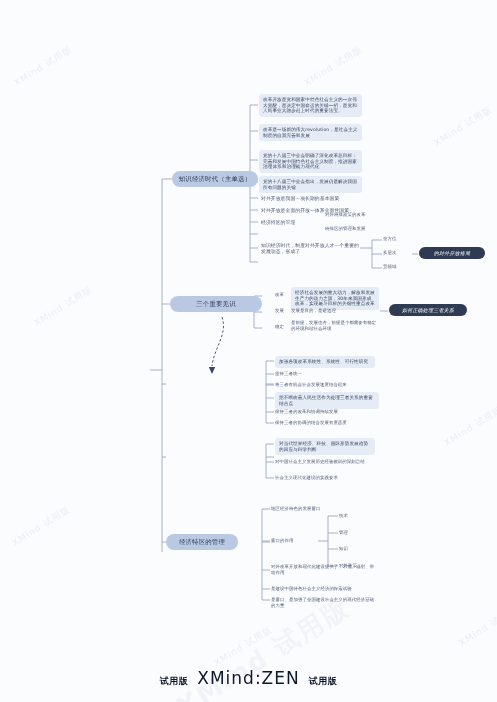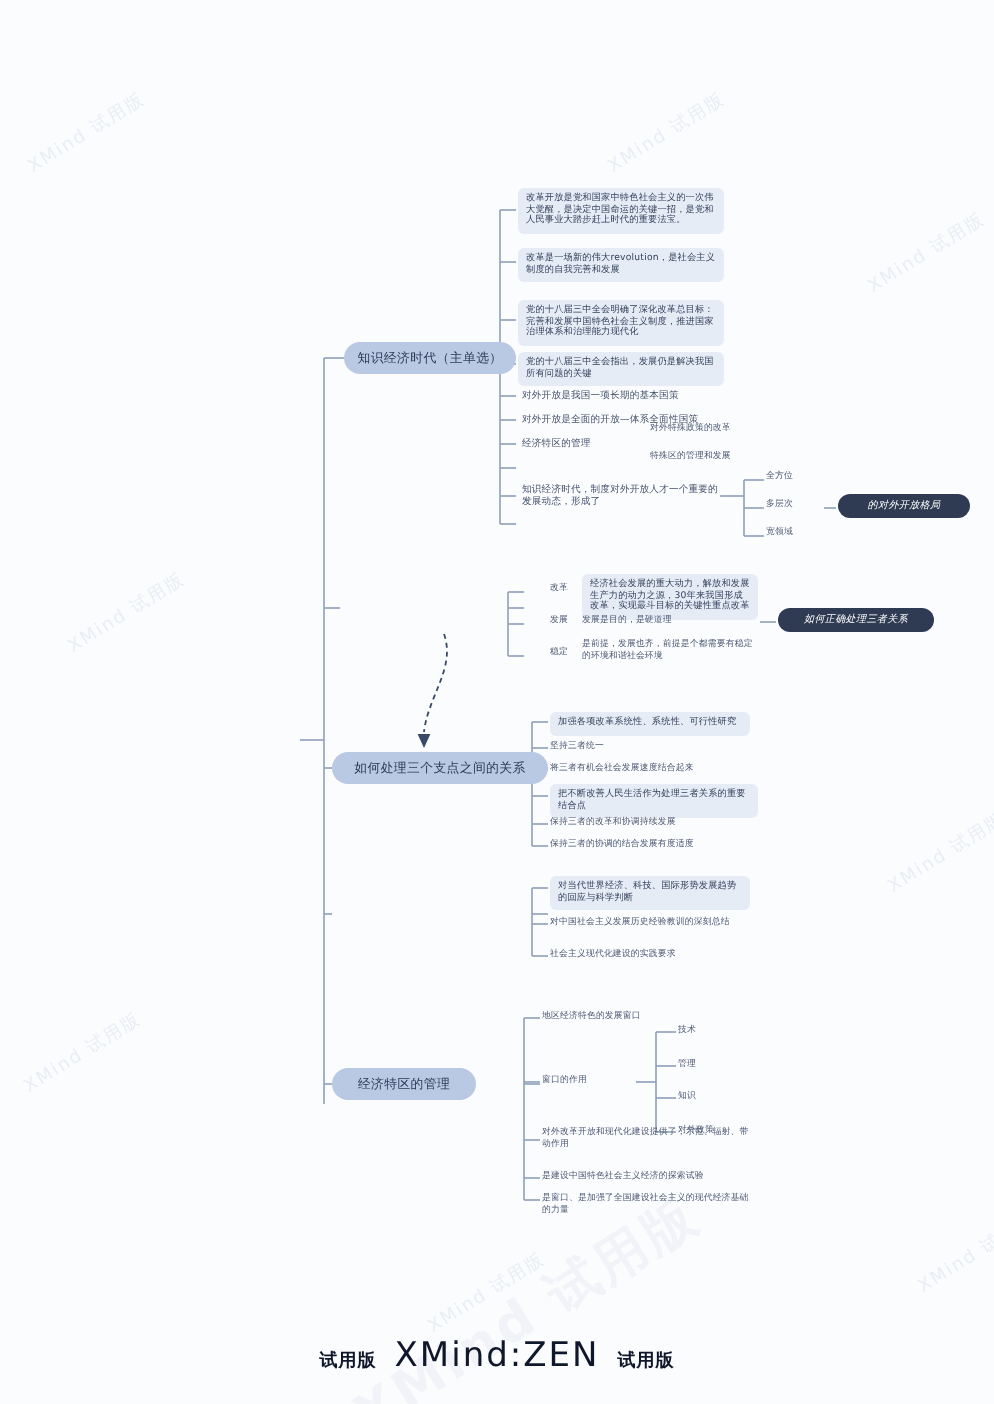--- a/index.html
+++ b/index.html
@@ -213,30 +213,30 @@
   <div class="node n-lbl" style="left:259px;top:219px;width:60px;">经济特区的管理</div>
   <div class="node n-lbl-sm" style="left:325px;top:212px;width:64px;">对外特殊政策的改革</div>
   <div class="node n-lbl-sm" style="left:325px;top:226px;width:64px;">特殊区的管理和发展</div>
   <div class="node n-lbl" style="left:259px;top:242px;width:102px;">知识经济时代，制度对外开放人才一个重要的发展动态，形成了</div>
 
   <div class="node n-lbl-sm" style="left:383px;top:236px;width:30px;">全方位</div>
   <div class="node n-lbl-sm" style="left:383px;top:250px;width:30px;">多层次</div>
   <div class="node n-lbl-sm" style="left:383px;top:264px;width:30px;">宽领域</div>
   <div class="node n-dark" style="left:419px;top:247px;width:66px;">的对外开放格局</div>
 
+  <div class="node n-l2" style="left:170px;top:296px;width:92px;">三个重要见识</div>
 
   <div class="node n-lbl-sm" style="left:275px;top:292px;width:16px;">改革</div>
   <div class="node n-l3" style="left:291px;top:287px;width:88px;">经济社会发展的重大动力，解放和发展生产力的动力之源，30年来我国形成改革，实现最斗目标的关键性重点改革</div>
   <div class="node n-lbl-sm" style="left:275px;top:308px;width:16px;">发展</div>
   <div class="node n-lbl-sm" style="left:291px;top:308px;width:88px;">发展是目的，是硬道理</div>
   <div class="node n-lbl-sm" style="left:275px;top:324px;width:16px;">稳定</div>
   <div class="node n-lbl-sm" style="left:291px;top:320px;width:88px;">是前提，发展也齐，前提是个都需要有稳定的环境和谐社会环境</div>
   <div class="node n-dark" style="left:389px;top:304px;width:78px;">如何正确处理三者关系</div>
 
-  <div class="node n-l2" style="left:166px;top:376px;width:108px;">如何处理三个支点之间的关系</div>
 
   <div class="node n-l3" style="left:275px;top:356px;width:100px;">加强各项改革系统性、系统性、可行性研究</div>
   <div class="node n-lbl-sm" style="left:275px;top:371px;width:100px;">坚持三者统一</div>
   <div class="node n-lbl-sm" style="left:275px;top:382px;width:104px;">将三者有机会社会发展速度结合起来</div>
   <div class="node n-l3" style="left:275px;top:392px;width:104px;">把不断改善人民生活作为处理三者关系的重要结合点</div>
   <div class="node n-lbl-sm" style="left:275px;top:409px;width:104px;">保持三者的改革和协调持续发展</div>
   <div class="node n-lbl-sm" style="left:275px;top:420px;width:104px;">保持三者的协调的结合发展有度适度</div>
 
 
   <div class="node n-l3" style="left:275px;top:438px;width:100px;">对当代世界经济、科技、国际形势发展趋势的回应与科学判断</div>

